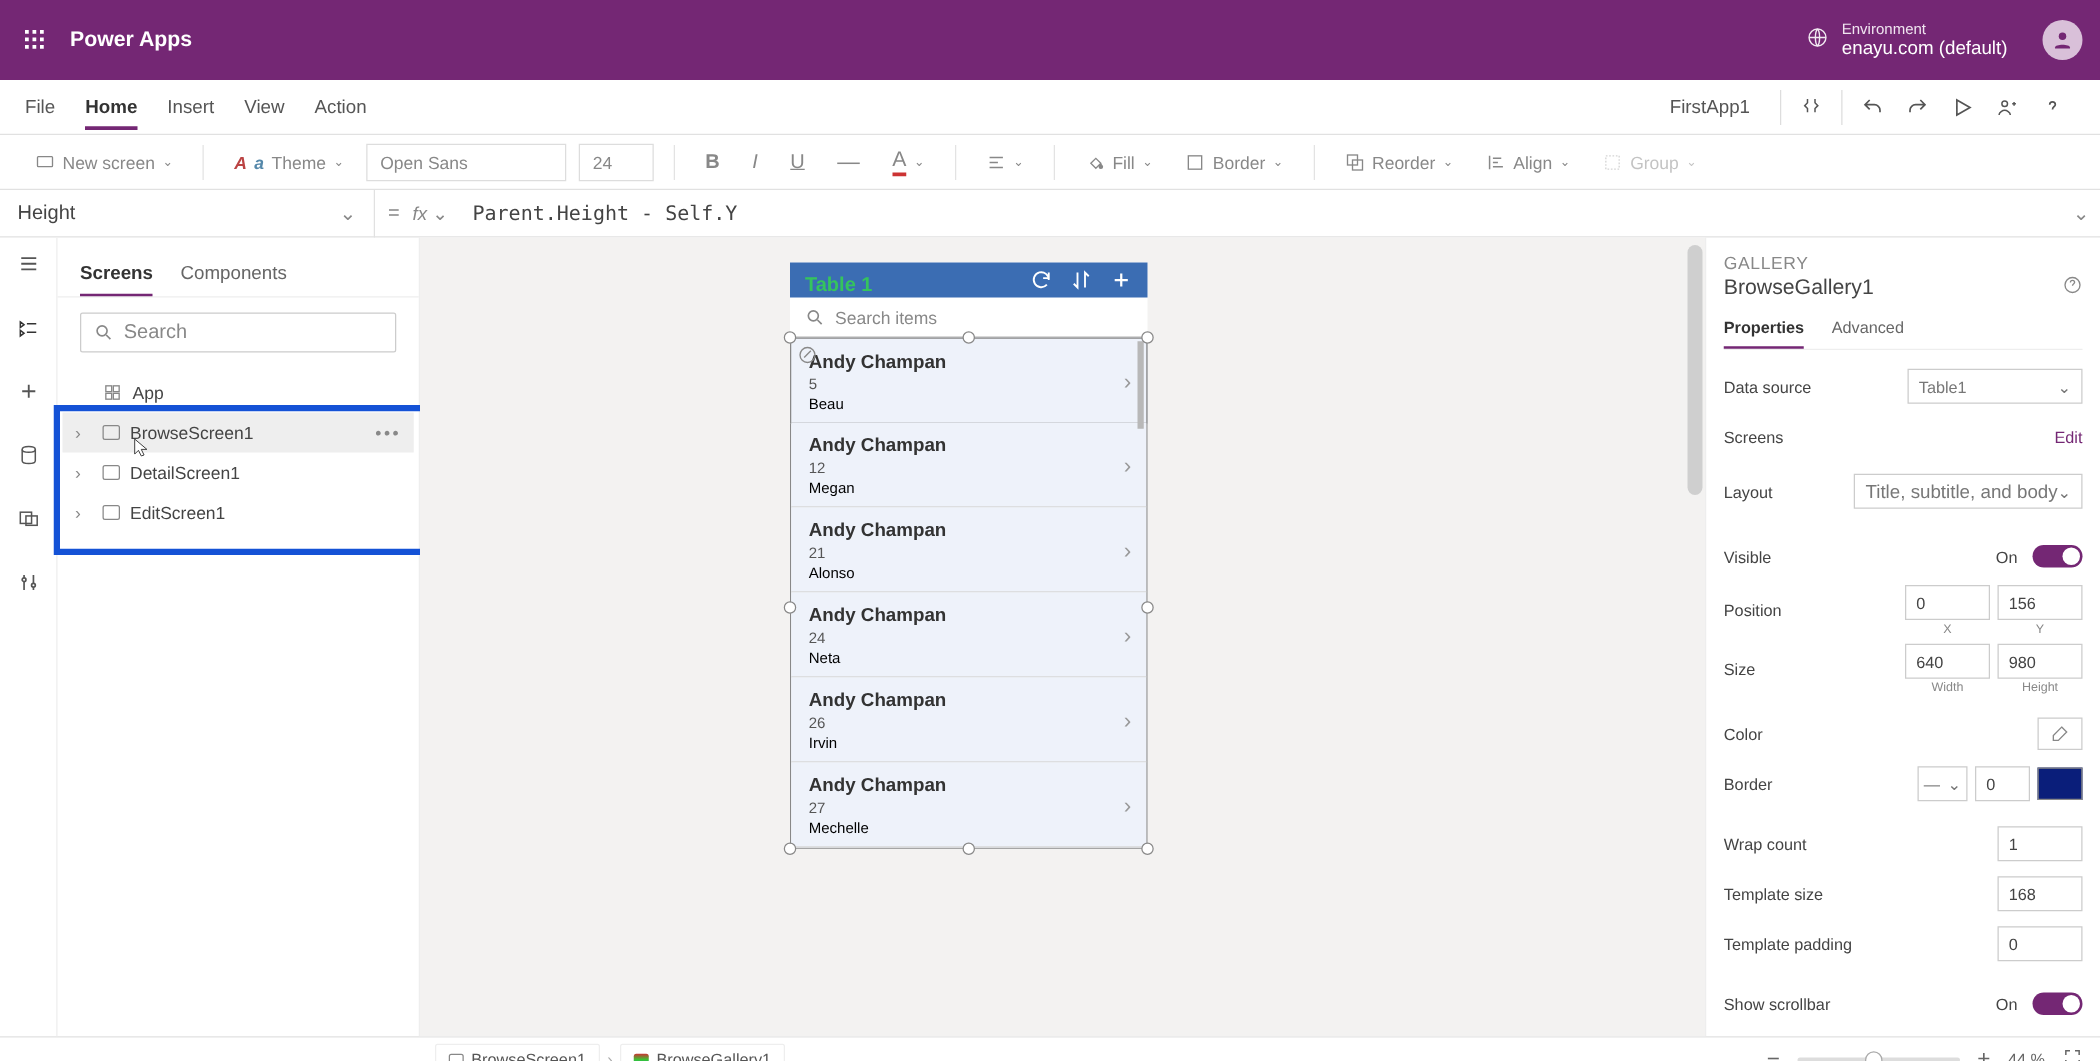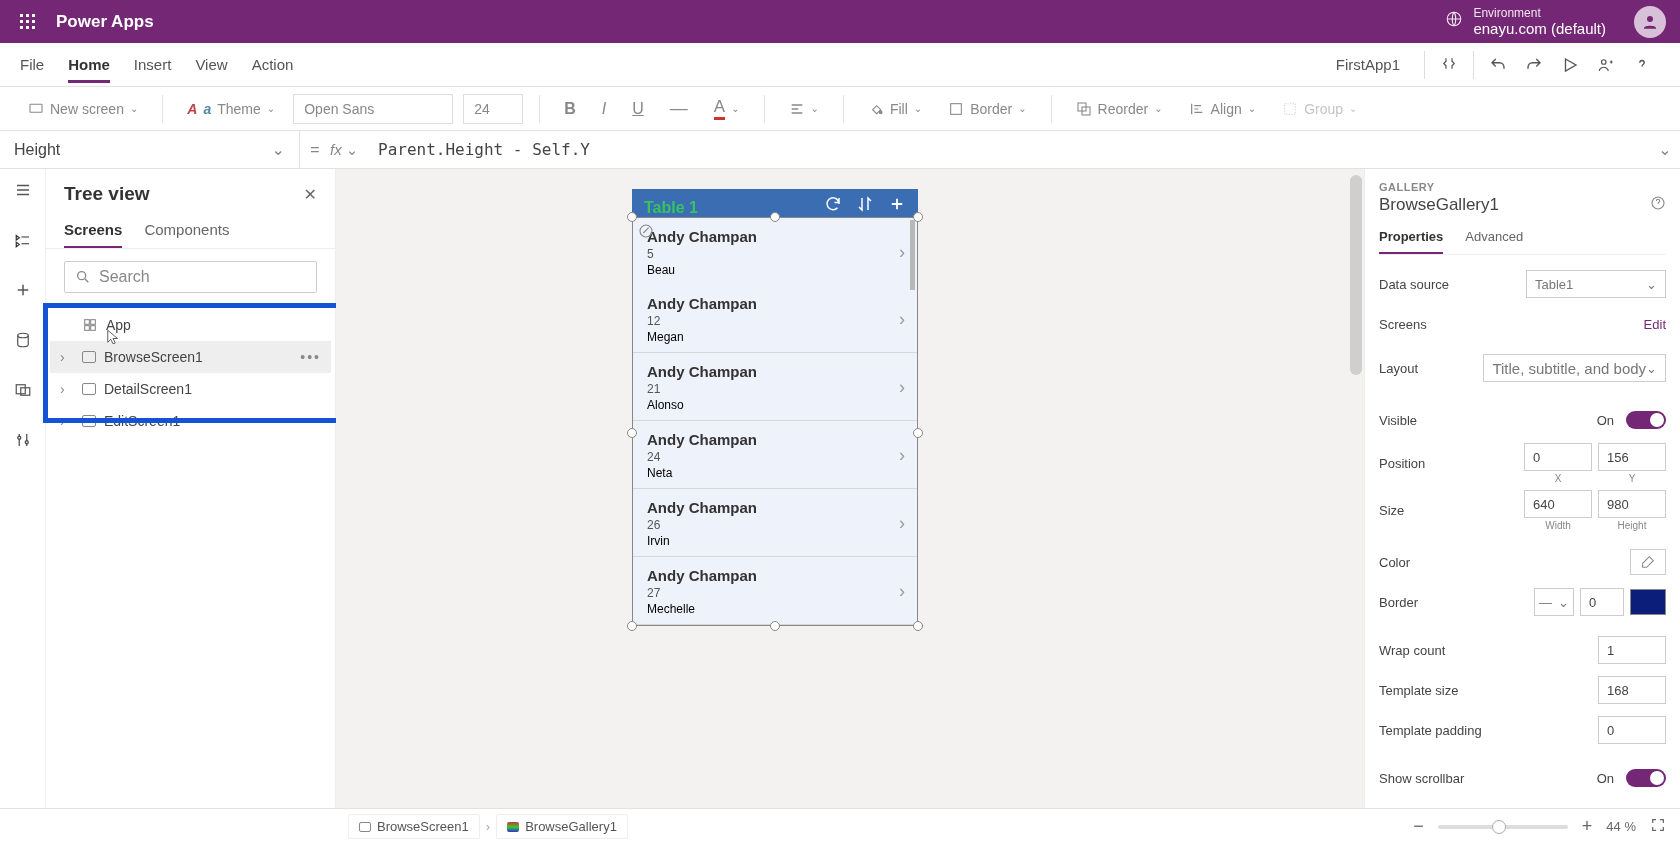--- a/index.html
+++ b/index.html
@@ -1,19 +1,19 @@
 <!DOCTYPE html>
 <html><head>
 <meta charset="utf-8">
 <style>
   * { box-sizing: border-box; margin: 0; padding: 0; font-family: "Segoe UI", Arial, sans-serif; }
   html, body { width: 1680px; height: 849px; overflow: hidden; background: #fff; }
   
   
-  .topbar { height: 43px; background: #742774; color: #fff; display: flex; align-items: center; padding: 0 14px; font-size: 17px; }
+  .topbar { height: 64px; background: #742774; color: #fff; display: flex; align-items: center; padding: 0 14px; font-size: 17px; }
   .waffle { width: 28px; height: 28px; display: flex; align-items: center; justify-content: center; margin-right: 14px; cursor: pointer; }
   .waffle svg { fill: #fff; }
   .topbar .spacer { flex: 1; }
   .env { text-align: left; font-size: 12px; line-height: 14px; color: #f0e5f0; margin-right: 28px; }
   .env .v { font-size: 15px; color: #fff; line-height: 18px; }
   .env-ic { margin-right: 10px; opacity: .9; }
   .avatar { width: 32px; height: 32px; border-radius: 50%; background: #d9c0d9; display: flex; align-items: center; justify-content: center; color: #742774; }
 
   
   .menurow { height: 44px; border-bottom: 1px solid #e1e1e1; display: flex; align-items: center; padding: 0 20px; font-size: 15px; color: #555; }
@@ -84,21 +84,21 @@
   .selhandle.tm { left: 50%; top: -6px; margin-left: -5px; }
   .selhandle.ml { left: -6px; top: 210px; }
   .selhandle.mr { right: -6px; top: 210px; }
   .selhandle.bl { left: -6px; bottom: -6px; }
   .selhandle.br { right: -6px; bottom: -6px; }
   .selhandle.bm { left: 50%; bottom: -6px; margin-left: -5px; }
   .giscroll { position: absolute; right: 2px; top: 2px; width: 5px; height: 70px; background: #b8b8b8; }
   .noedit { position: absolute; left: 5px; top: 5px; color: #888; }
 
   .proppane { width: 316px; border-left: 1px solid #eee; padding: 12px 14px 0 14px; overflow-y: auto; font-size: 13px; color: #444; }
-  .proppane .cat { font-size: 11px; letter-spacing: .5px; color: #888; text-transform: uppercase; font-weight: bold; }
+  .proppane .cat { font-size: 14px; letter-spacing: .5px; color: #888; text-transform: uppercase; }
   .proppane .name { font-size: 17px; margin: 2px 0 8px; }
   .proppane .helpic { float: right; color: #888; margin-top: -28px; }
   .ptabs { display: flex; gap: 22px; border-bottom: 1px solid #eee; margin-bottom: 12px; }
   .ptabs .pt { padding: 6px 0 8px; cursor: pointer; color: #666; }
   .ptabs .pt.active { color: #333; border-bottom: 2px solid #742774; font-weight: 600; }
   .prow { display: flex; align-items: center; min-height: 34px; margin-bottom: 6px; }
   .prow .lbl { flex: 1; }
   .prow .ctl { display: flex; align-items: center; gap: 6px; }
   .dd { height: 28px; min-width: 140px; border: 1px solid #ccc; display: flex; align-items: center; padding: 0 8px; color: #777; justify-content: space-between; font-size: 13px; }
   .nbox { width: 68px; height: 28px; border: 1px solid #ccc; padding: 0 8px; display: flex; align-items: center; }
@@ -323,24 +323,20 @@
           <rect x="9" y="9" width="12" height="10"></rect>
         </svg></div>
     <div class="ic"><svg class="ic18" viewBox="0 0 24 24" fill="none" stroke="#555" stroke-width="1.8">
           <path d="M7 4v16M17 4v16"></path>
           <circle cx="7" cy="9" r="2" fill="#fff"></circle>
           <circle cx="17" cy="15" r="2" fill="#fff"></circle>
         </svg></div>
   </div>
 
   <div class="treepane">
-    <div class="hdr">
-      <h3>Tree view</h3>
-      <div class="close">✕</div>
-    </div>
     <div class="treetabs">
       <div class="t active">Screens</div>
       <div class="t">Components</div>
     </div>
     <div class="searchwrap">
       <div class="sb">
         <svg class="ic16" viewBox="0 0 24 24" fill="none" stroke="#888" stroke-width="2">
             <circle cx="10" cy="10" r="6"></circle>
             <path d="M20 20l-5-5"></path>
           </svg>
@@ -391,20 +387,27 @@
         <div class="hic"><svg class="ic18" viewBox="0 0 24 24" fill="none" stroke="#fff" stroke-width="2">
               <path d="M20 12a8 8 0 10-2 5M20 4v6h-6"></path>
             </svg></div>
         <div class="hic"><svg class="ic18" viewBox="0 0 24 24" fill="none" stroke="#fff" stroke-width="2">
               <path d="M8 4v16l-4-4M16 20V4l4 4"></path>
             </svg></div>
         <div class="hic"><svg class="ic18" viewBox="0 0 24 24" stroke="#fff" stroke-width="2.4">
               <path d="M12 5v14M5 12h14"></path>
             </svg></div>
       </div>
+      <div class="psearch">
+        <svg class="ic16" viewBox="0 0 24 24" fill="none" stroke="#888" stroke-width="2">
+            <circle cx="10" cy="10" r="6"></circle>
+            <path d="M20 20l-5-5"></path>
+          </svg>
+        <span>Search items</span>
+      </div>
       <div class="gallery">
         <div class="giscroll"></div>
         <div class="noedit"><svg width="16" height="16" viewBox="0 0 24 24" fill="none" stroke="#888" stroke-width="1.6">
               <circle cx="12" cy="12" r="9"></circle>
               <path d="M8 15l8-8"></path>
             </svg></div>
         <div id="gallery-items">
             <div class="gitem">
               <div class="txt">
       <div class="t1">Andy Champan</div>

